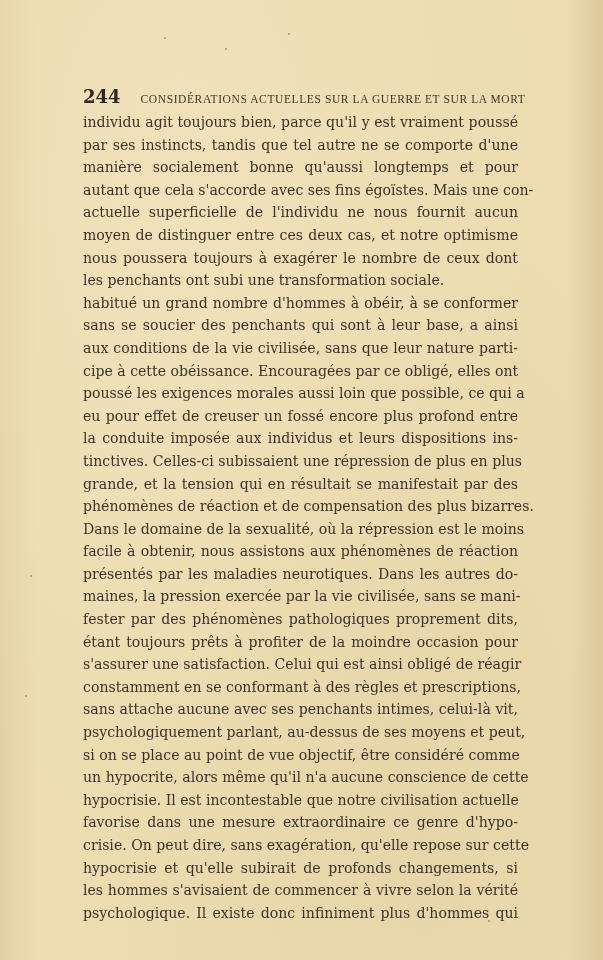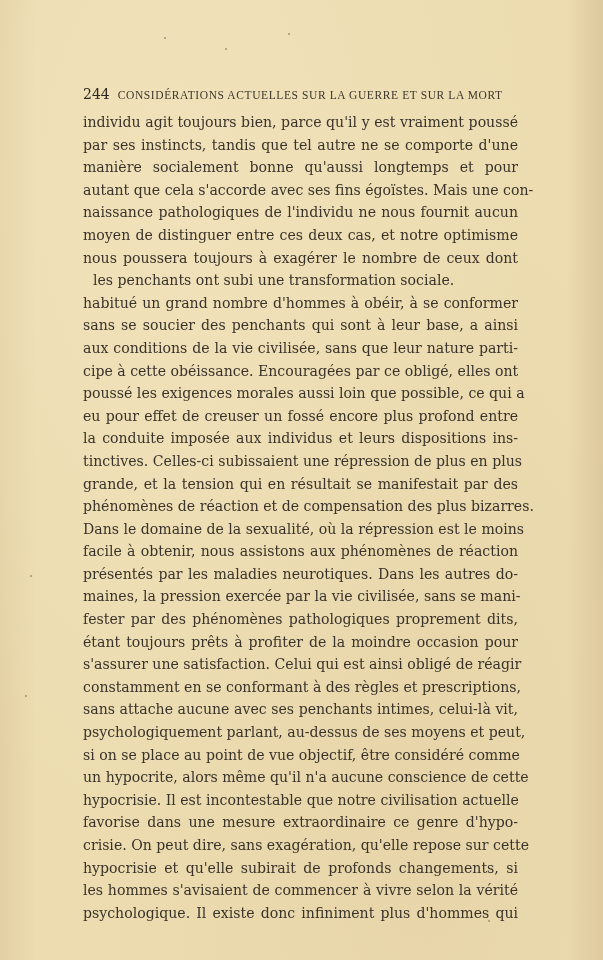--- a/index.html
+++ b/index.html
@@ -26,24 +26,24 @@
       width: 435px;
     }
     .running-head {
       display: flex;
       align-items: baseline;
       height: 20px;
       white-space: nowrap;
     }
     .page-number {
       font-family: "DejaVu Serif", serif;
-      font-weight: normal;
-      font-size: 14px;
+      font-weight: bold;
+      font-size: 18px;
       color: #2e2820;
-      margin-right: 8px;
+      margin-right: 20px;
       letter-spacing: 0px;
     }
     .running-title {
       font-family: "Liberation Serif", serif;
       font-size: 11.5px;
       letter-spacing: 0.6px;
       color: #3d362c;
       text-transform: uppercase;
       font-variant: small-caps;
     }
@@ -57,21 +57,20 @@
     .line {
       display: block;
       white-space: nowrap;
       text-align: justify;
       text-align-last: justify;
       height: 22.6px;
       overflow: visible;
     }
     .line.last {
       text-align-last: left;
-      margin-left: 10px;
     }
     .line.indent {
       padding-left: 20px;
     }
     .speck {
       position: absolute;
       width: 2px;
       height: 2px;
       border-radius: 50%;
       background: rgba(90,75,55,0.5);
@@ -84,21 +83,21 @@
   <div class="running-head">
     <span class="page-number">244</span>
     <span class="running-title">CONSIDÉRATIONS ACTUELLES SUR LA GUERRE ET SUR LA MORT</span>
   </div>
 
   <div class="body-text">
     <span class="line">individu agit toujours bien, parce qu'il y est vraiment poussé</span>
     <span class="line">par ses instincts, tandis que tel autre ne se comporte d'une</span>
     <span class="line">manière socialement bonne qu'aussi longtemps et pour</span>
     <span class="line">autant que cela s'accorde avec ses fins égoïstes. Mais une con-</span>
-    <span class="line">naissance pathologiques de l'individu ne nous fournit aucun</span>
+    <span class="line">actuelle superficielle de l'individu ne nous fournit aucun</span>
     <span class="line">moyen de distinguer entre ces deux cas, et notre optimisme</span>
     <span class="line">nous poussera toujours à exagérer le nombre de ceux dont</span>
     <span class="line last">les penchants ont subi une transformation sociale.</span>
     <span class="line">habitué un grand nombre d'hommes à obéir, à se conformer</span>
     <span class="line">sans se soucier des penchants qui sont à leur base, a ainsi</span>
     <span class="line">aux conditions de la vie civilisée, sans que leur nature parti-</span>
     <span class="line">cipe à cette obéissance. Encouragées par ce obligé, elles ont</span>
     <span class="line">poussé les exigences morales aussi loin que possible, ce qui a</span>
     <span class="line">eu pour effet de creuser un fossé encore plus profond entre</span>
     <span class="line">la conduite imposée aux individus et leurs dispositions ins-</span>

